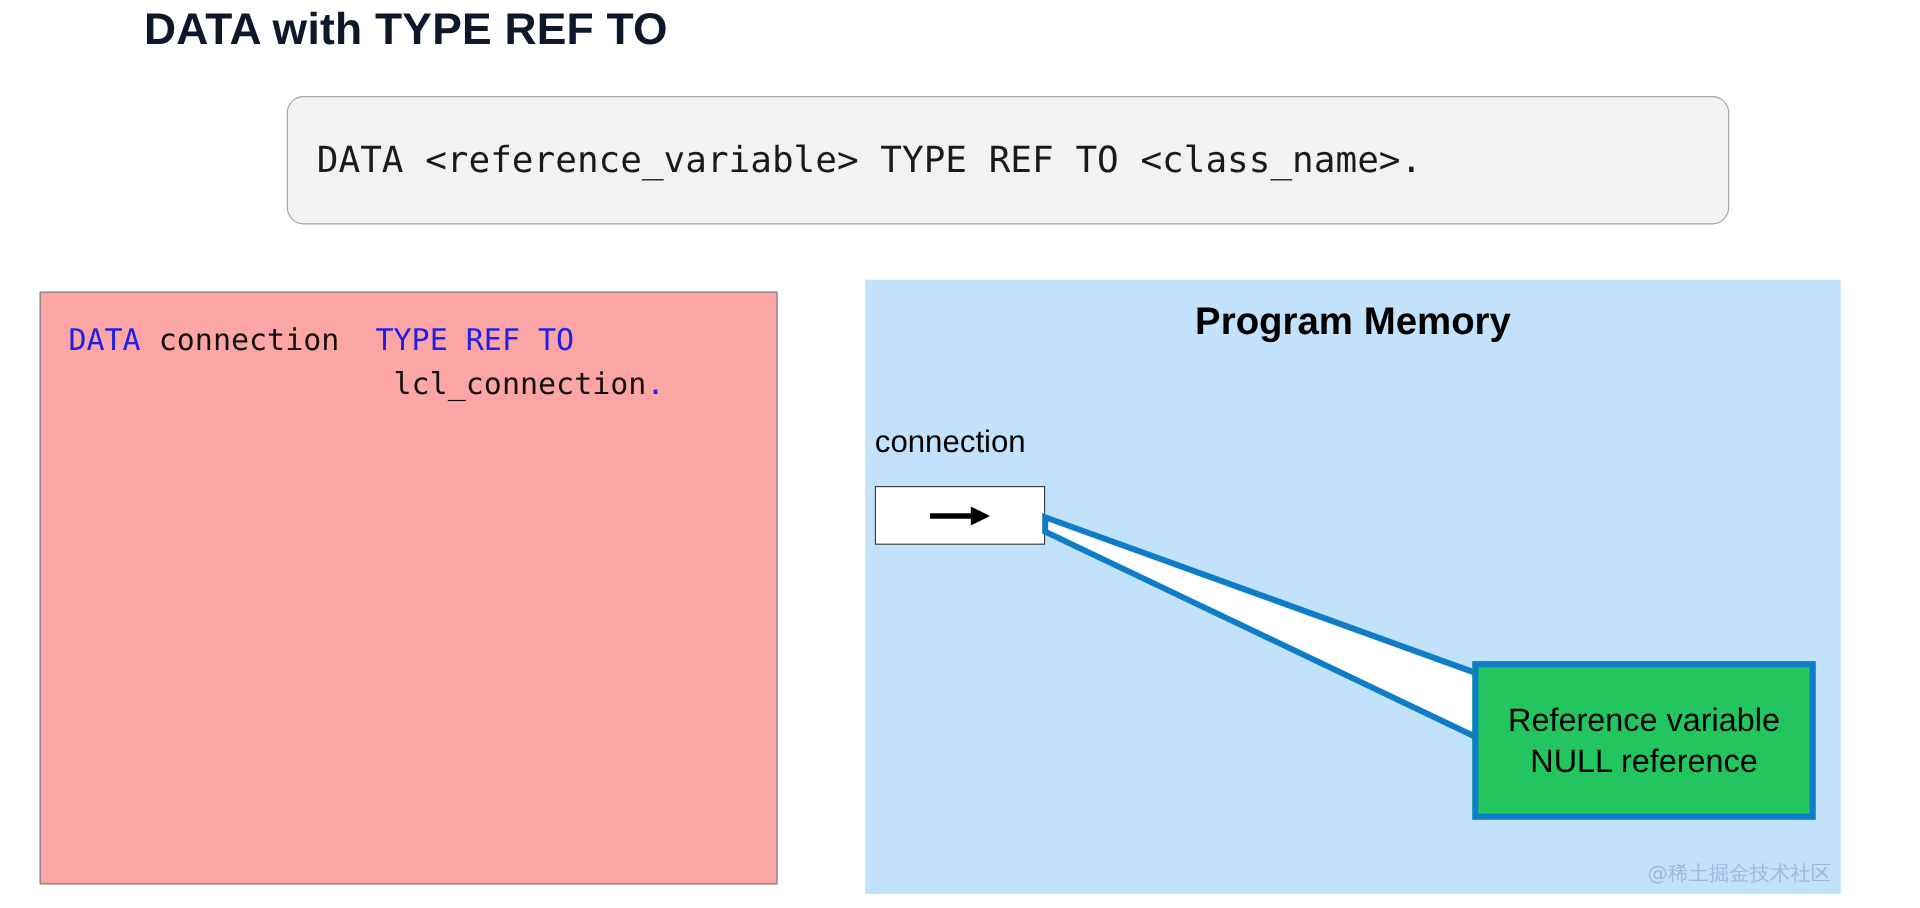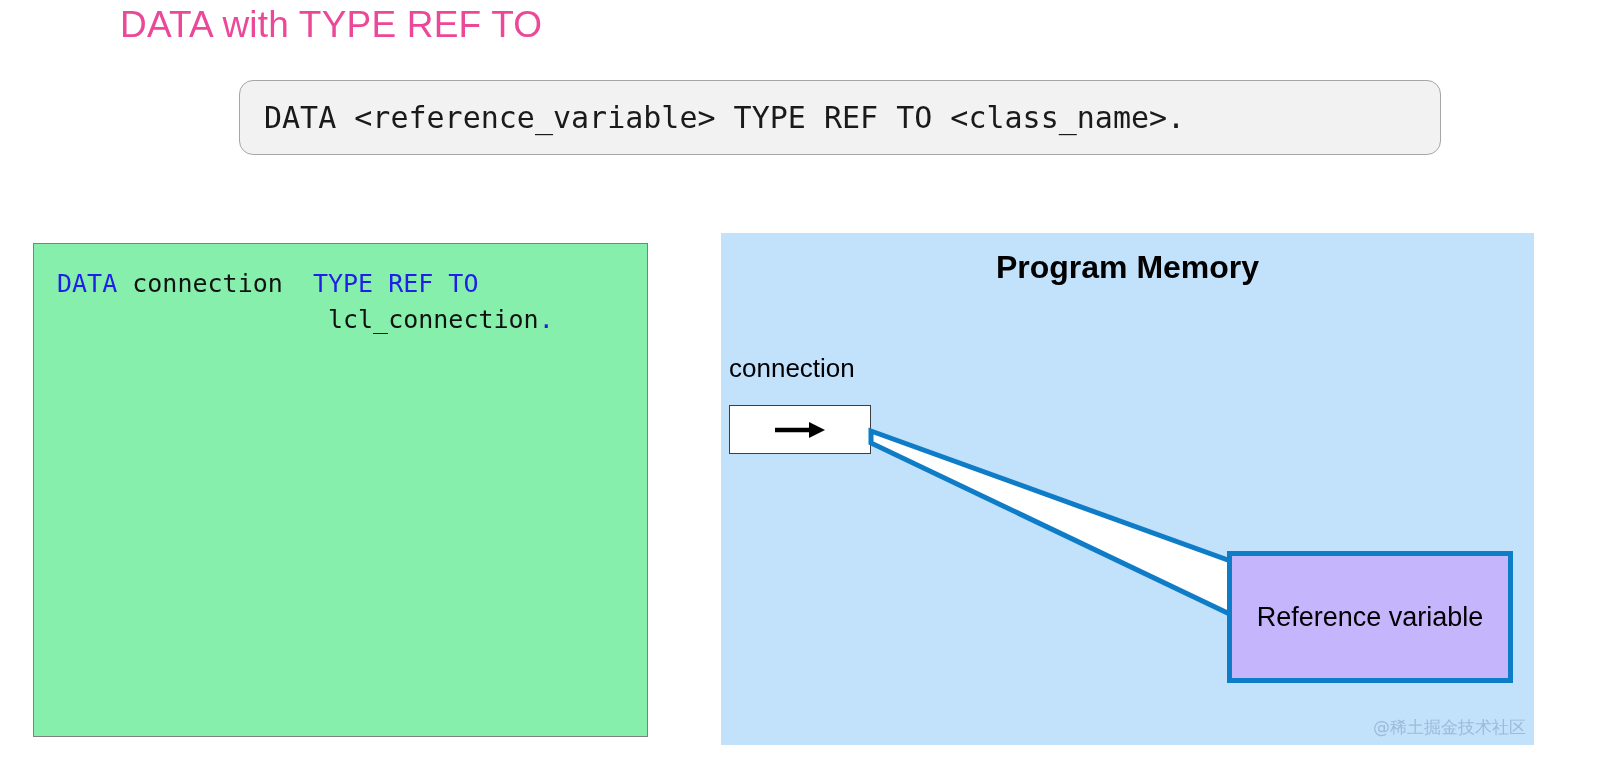--- a/index.html
+++ b/index.html
@@ -16,33 +16,33 @@
     -webkit-font-smoothing: antialiased;
   }
 
   
   #slide-title {
     position: absolute;
     left: 120px;
     top: 4px;
     font-family: "Liberation Sans", sans-serif;
     font-size: 37px;
-    font-weight: 400;
-    color: #ec4899;
+    font-weight: 700;
+    color: #0f172a;
     letter-spacing: 0.2px;
     white-space: nowrap;
   }
 
   
   #syntax-box {
     position: absolute;
     left: 239px;
     top: 80px;
     width: 1202px;
-    height: 75px;
+    height: 107px;
     box-sizing: border-box;
     background: #f2f2f2;
     border: 1.6px solid #a6a6a6;
     border-radius: 14px;
     display: flex;
     align-items: center;
     justify-content: flex-start;
   }
   #syntax-text {
     font-family: "DejaVu Sans Mono", "Liberation Mono", monospace;
@@ -54,21 +54,21 @@
   }
 
   
   #code-panel {
     position: absolute;
     left: 33px;
     top: 243px;
     width: 615px;
     height: 494px;
     box-sizing: border-box;
-    background: #86efac;
+    background: #fca5a5;
     border: 1.5px solid #7f7f7f;
     overflow: hidden;
   }
   #code-block {
     position: absolute;
     left: 23px;
     top: 22px;
     font-family: "DejaVu Sans Mono", "Liberation Mono", monospace;
     font-size: 25px;
     line-height: 36px;
@@ -135,21 +135,21 @@
     height: 512px;
     pointer-events: none;
   }
   #callout-box {
     position: absolute;
     left: 506px;
     top: 318px;
     width: 286px;
     height: 132px;
     box-sizing: border-box;
-    background: #c4b5fd;
+    background: #22c55e;
     border: 5px solid #0f7cc8;
     display: flex;
     flex-direction: column;
     align-items: center;
     justify-content: center;
   }
   .callout-line {
     font-family: "Liberation Sans", sans-serif;
     font-size: 27px;
     line-height: 34px;
@@ -196,16 +196,17 @@
     </svg>
   </div>
 
   <svg id="callout-leader" viewBox="0 0 813 512">
 
     <polygon points="150,198 515,330 515,384 150,210" fill="#ffffff" stroke="#0f7cc8" stroke-width="5" stroke-linejoin="miter"></polygon>
   </svg>
 
   <div id="callout-box">
     <div class="callout-line">Reference variable</div>
+    <div class="callout-line">NULL reference</div>
   </div>
 
   <div id="watermark">@稀土掘金技术社区</div>
 </div>
 
 </body></html>

